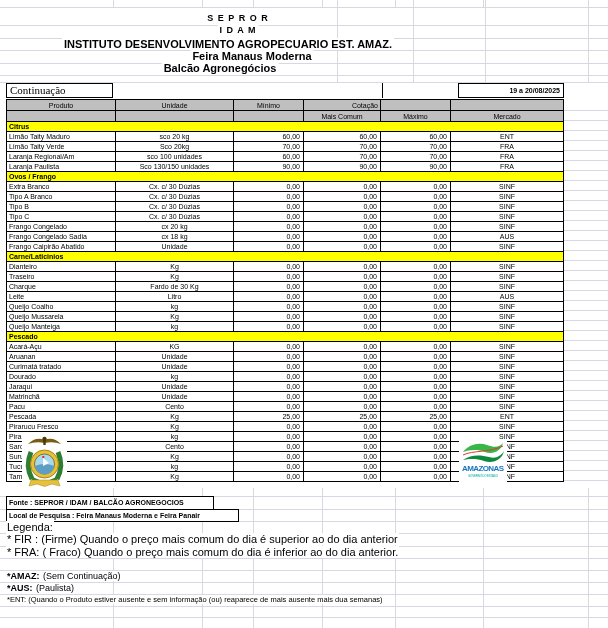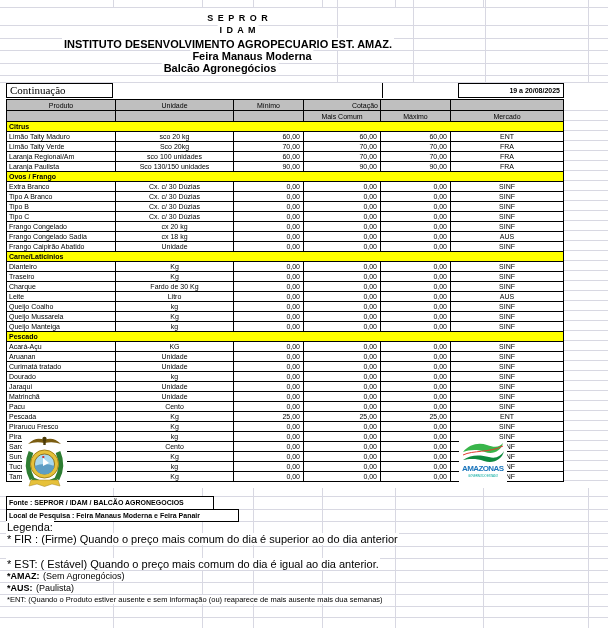--- a/index.html
+++ b/index.html
@@ -405,22 +405,22 @@
   <div class="vline vfoot" style="left:253px"></div>
   <div class="vline vfoot" style="left:322px"></div>
   <div class="vline vfoot" style="left:395px"></div>
   <div class="vline vfoot" style="left:483px"></div>
   <div class="vline vfoot" style="left:588px"></div>
 
   <div class="footbox fonte"><span>Fonte : SEPROR / IDAM / BALCÃO AGRONEGOCIOS</span></div>
   <div class="footbox local"><span>Local de Pesquisa : Feira Manaus Moderna e Feira Panair</span></div>
   <div class="leg leg-b" style="top:521px"><span>Legenda:</span></div>
   <div class="leg leg-b" style="top:533px"><span>* FIR : (Firme) Quando o preço mais comum do dia é superior ao do dia anterior</span></div>
-  <div class="leg leg-b" style="top:558px"><span>* EST: ( Estável) Quando o preço mais comum do dia é igual ao dia anterior.</span></div>
-  <div class="leg leg-n" style="top:570px"><span><b>*AMAZ:</b><span> (Sem Agronegócios)</span></span></div>
+  <div class="leg leg-b" style="top:546px"><span>* FRA: ( Fraco) Quando o preço mais comum do dia é inferior ao do dia anterior.</span></div>
+  <div class="leg leg-n" style="top:570px"><span><b>*AMAZ:</b><span> (Sem Continuação)</span></span></div>
   <div class="leg leg-n" style="top:582px"><span><b>*AUS:</b><span> (Paulista)</span></span></div>
   <div class="leg leg-s" style="top:594px"><span>*ENT: (Quando o Produto estiver ausente e sem informação (ou) reaparece de mais ausente mais dua semanas)</span></div>
 
   <div class="logo logo-left">
     <svg width="45" height="55" viewBox="0 0 45 55">
       <path d="M6,11 Q14,3 22.5,7 Q31,3 39,11 Q31,8 22.5,10 Q14,8 6,11 Z" fill="#7a5c10"></path>
       <circle cx="22.5" cy="6" r="2.2" fill="#4a3a08"></circle>
       <rect x="21.3" y="7" width="2.4" height="5" fill="#4a3a08"></rect>
       <path d="M9,19 Q3,33 10,46" stroke="#2e7d32" stroke-width="5" fill="none"></path>
       <path d="M36,19 Q42,33 35,46" stroke="#2e7d32" stroke-width="5" fill="none"></path>

